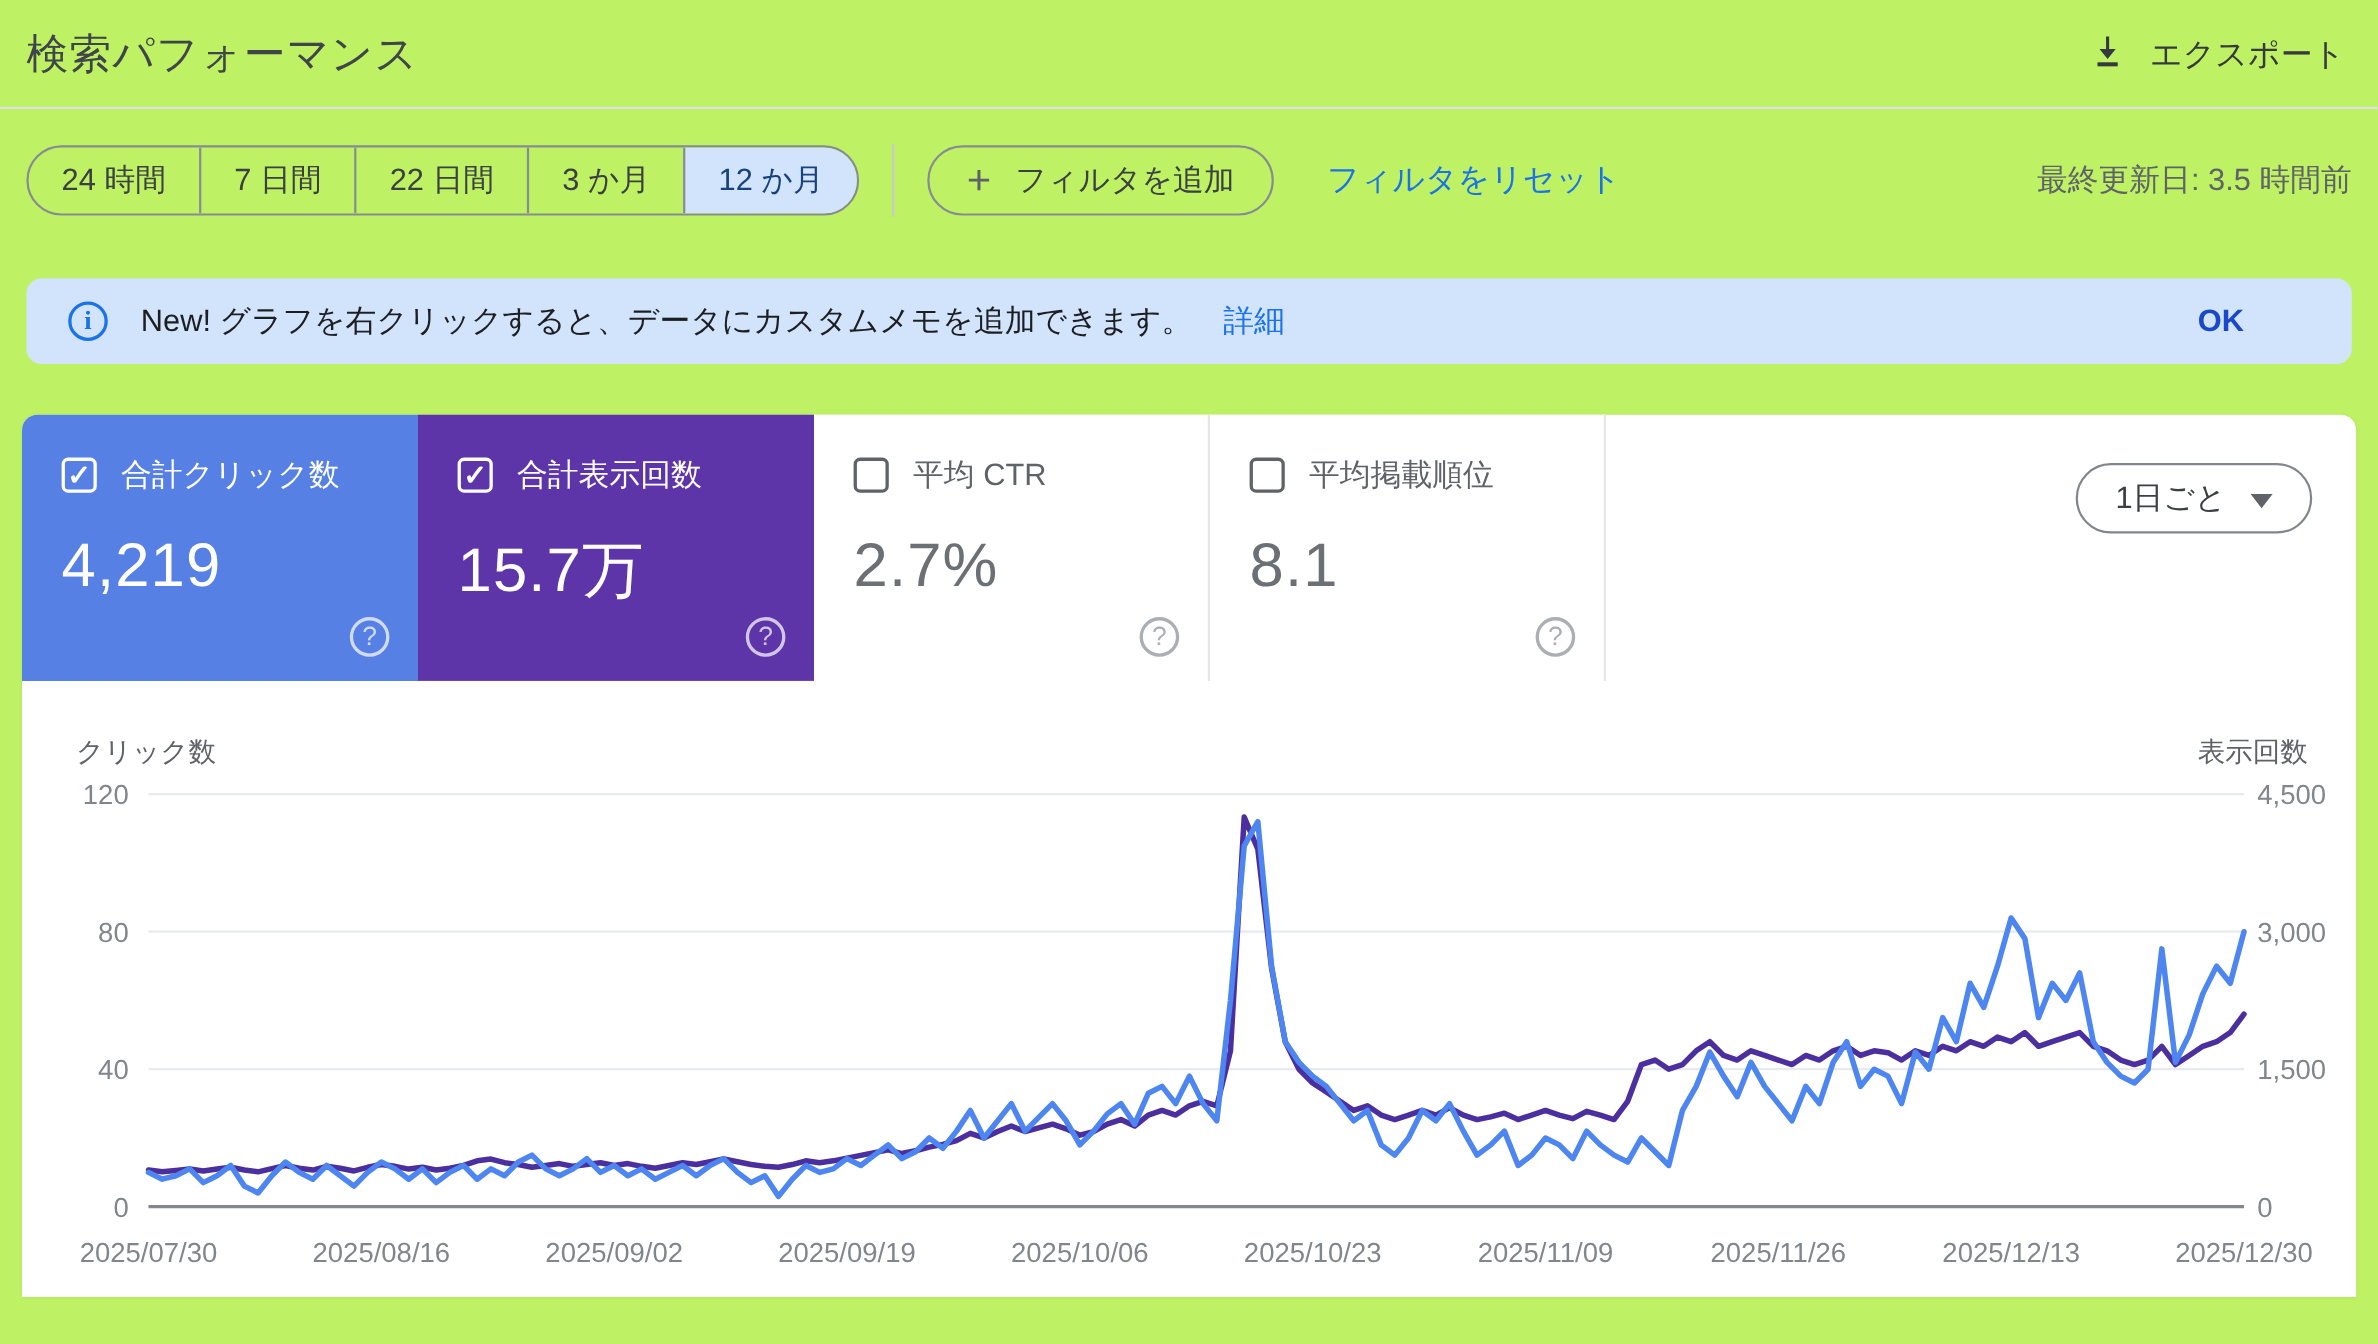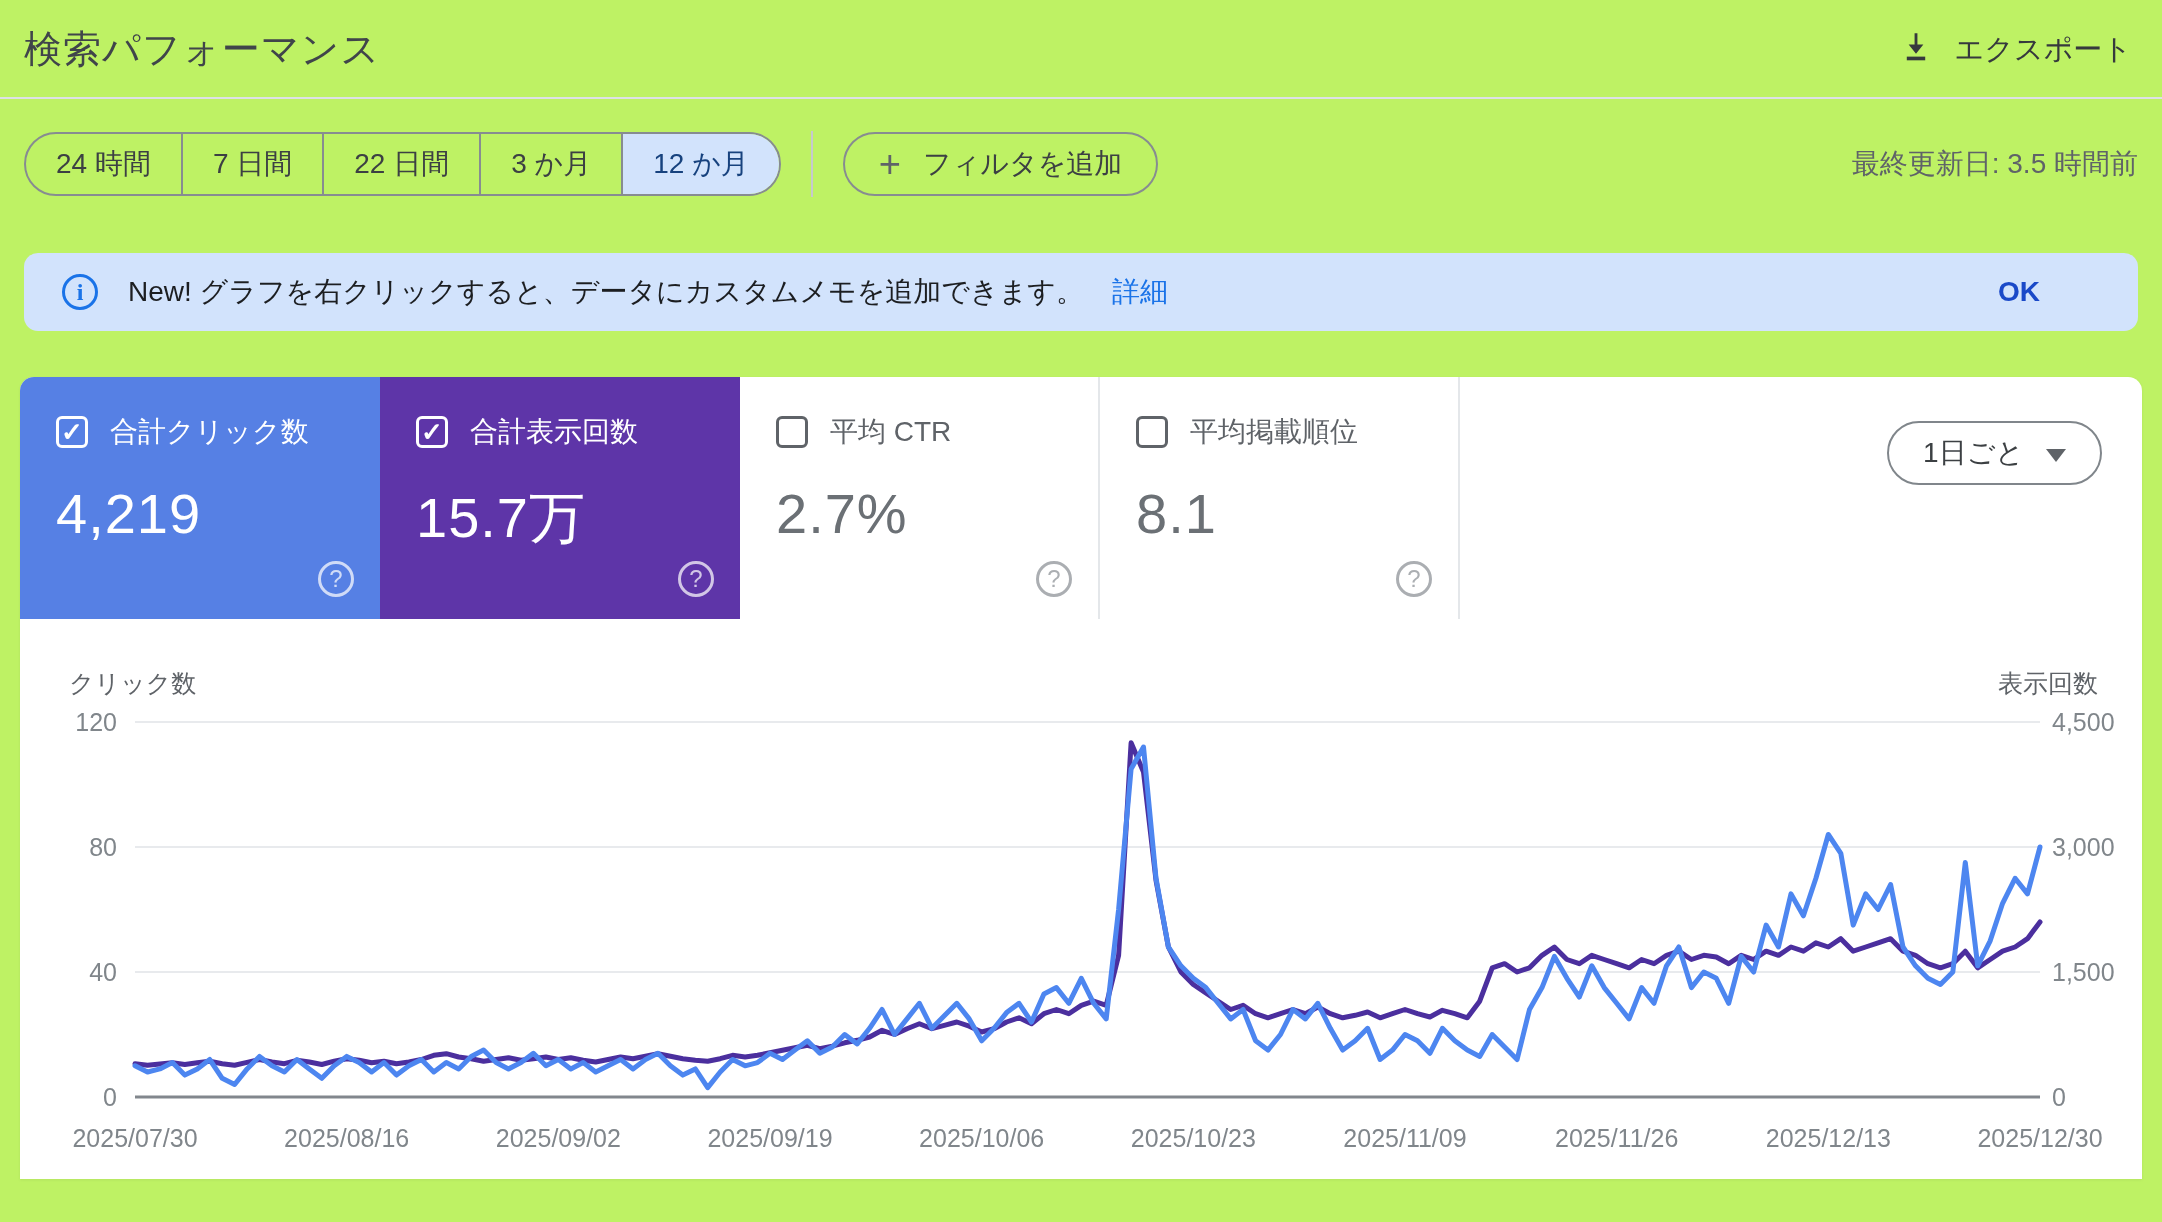--- a/index.html
+++ b/index.html
@@ -96,20 +96,21 @@
       <div class="chip selected">
         <span>12 か月</span>
 
       </div>
     </div>
     <div class="vdiv"></div>
     <div class="pill-btn">
       <span class="plus-glyph">+</span>
       <span>フィルタを追加</span>
     </div>
+    <div class="link" style="margin-left:18px">フィルタをリセット</div>
     <div class="spacer"></div>
     <div class="last-updated">最終更新日: 3.5 時間前</div>
   </div>
 
   <div class="banner">
     <span class="info-icon">i</span>
     <span class="banner-msg">New! グラフを右クリックすると、データにカスタムメモを追加できます。</span>
     <span class="link banner-link">詳細</span>
     <span class="banner-ok">OK</span>
   </div>

